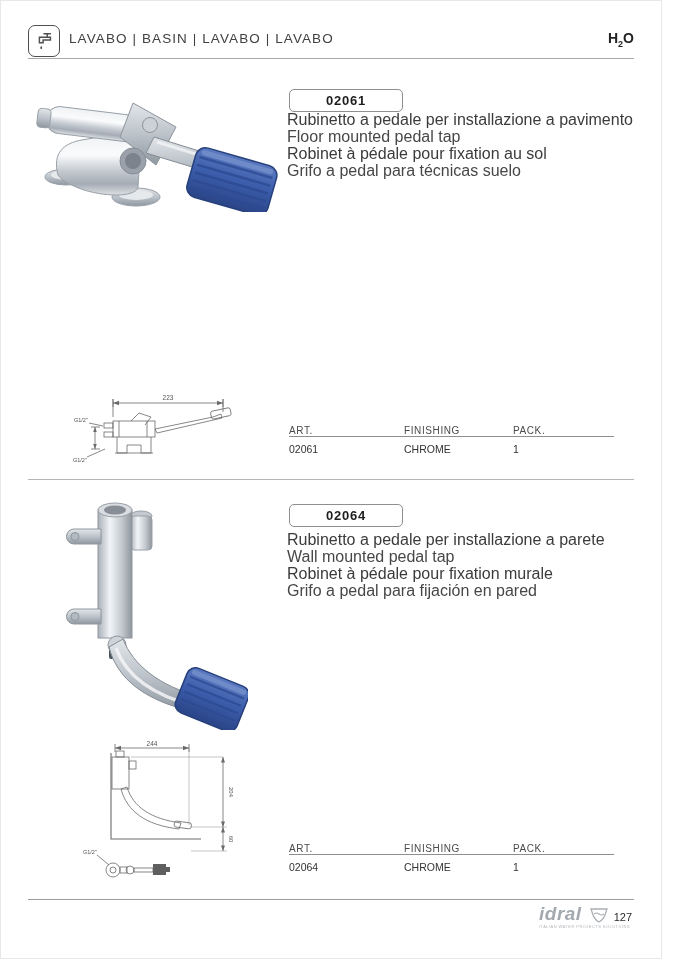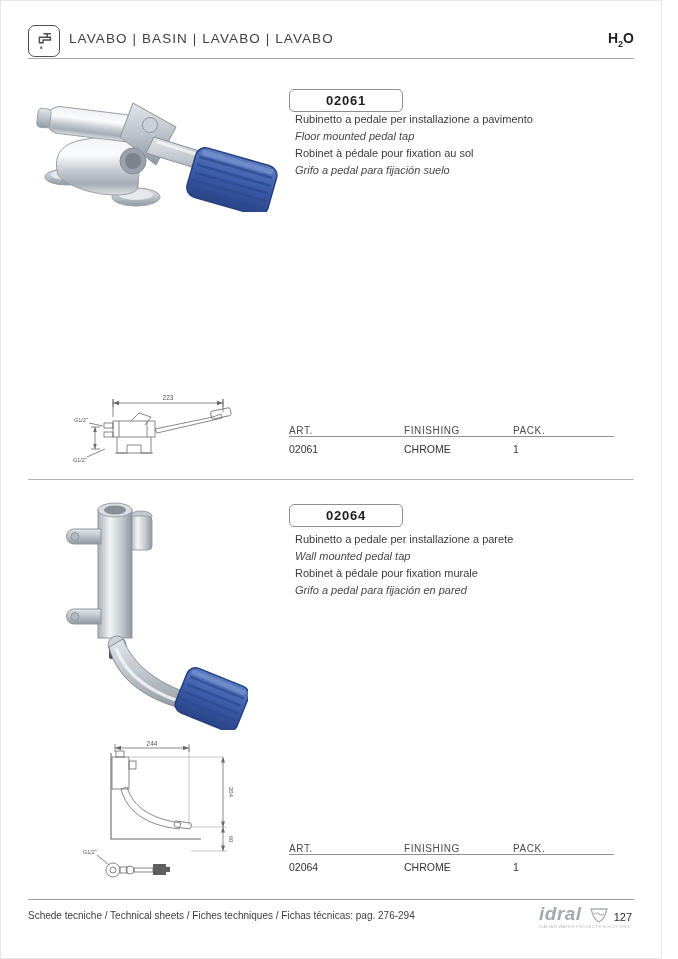--- a/index.html
+++ b/index.html
@@ -21,25 +21,25 @@
   .rule.footer{top:898px;border-top-color:#9c9c9c;}
   
   .photo{position:absolute;}
   .photo-1{left:35px;top:76px;width:245px;height:135px;}
   .photo-2{left:52px;top:494px;width:195px;height:235px;}
   .code-box{position:absolute;left:288px;width:112px;height:21px;
     border:1px solid #8f8f8f;border-radius:5px;display:flex;align-items:center;justify-content:center;
     font-size:13px;font-weight:700;letter-spacing:0.8px;color:#1d1d1d;}
   .code-1{top:88px;}
   .code-2{top:503px;}
-  .desc{position:absolute;left:294px;font-size:11px;line-height:17px;color:#3b3b3b;}
+  .desc{position:absolute;left:286px;font-size:16px;line-height:17px;color:#3b3b3b;}
   .desc-1{top:110px;}
   .desc-2{top:530px;}
   .desc .line{white-space:nowrap;}
-  .desc .it{font-style:italic;color:#474747;}
+  .desc .it{color:#474747;}
   .drawing{position:absolute;}
   .drawing-1{left:72px;top:386px;width:190px;height:80px;}
   .drawing-2{left:70px;top:736px;width:180px;height:150px;}
   .spec-table{position:absolute;left:288px;width:325px;}
   .table-1{top:424px;}
   .table-2{top:842px;}
   .spec-head{display:grid;grid-template-columns:115px 100px 110px;
     font-size:10px;letter-spacing:0.6px;color:#4a4a4a;border-bottom:1px solid #8f8f8f;}
   .spec-row{display:grid;grid-template-columns:115px 100px 110px;
     font-size:10.5px;color:#333;padding-top:6px;}
@@ -116,21 +116,21 @@
   </svg>
 
   <div class="code-box code-1">
       <span>02061</span>
     </div>
 
   <div class="desc desc-1">
     <div class="line">Rubinetto a pedale per installazione a pavimento</div>
     <div class="line it">Floor mounted pedal tap</div>
     <div class="line">Robinet à pédale pour fixation au sol</div>
-    <div class="line it">Grifo a pedal para fijación suelo</div>
+    <div class="line it">Grifo a pedal para técnicas suelo</div>
   </div>
 
   <svg class="drawing drawing-1 tsvg" viewBox="0 0 190 80">
     <g fill="none" stroke="#6a6a6a" stroke-width="0.8">
       <path d="M40,16 H150"></path>
         <path d="M40,12 V20"></path>
         <path d="M150,12 V20"></path>
       <path d="M40,30 V12"></path>
         <path d="M150,25 V12"></path>
       <path d="M58,34 l8,-8 l12,4 l-6,8"></path>
@@ -265,21 +265,20 @@
       <span class="pack">PACK.</span>
     </div>
     <div class="spec-row">
       <span>02064</span>
       <span>CHROME</span>
       <span class="pack">1</span>
     </div>
   </div>
 
   <div class="rule footer"></div>
-  <div class="footer-note">Schede tecniche / Technical sheets / Fiches techniques / Fichas técnicas: pag. 276-294</div>
   <div class="brand">
     <div class="brand-line">
       <span class="brand-text">idral</span>
       <svg width="20" height="16" viewBox="0 0 20 16">
         <path d="M2,2 H18 L16,8 C14,13 11,14.5 10,15 C9,14.5 6,13 4,8 Z" fill="none" stroke="#a9aeb4" stroke-width="1.3"></path>
         <path d="M5,7 Q7.5,5 10,7 T15,7" fill="none" stroke="#a9aeb4" stroke-width="1.1"></path>
       </svg>
     </div>
     <div class="brand-tagline">ITALIAN WATER PROJECTS SOLUTIONS</div>
   </div>

